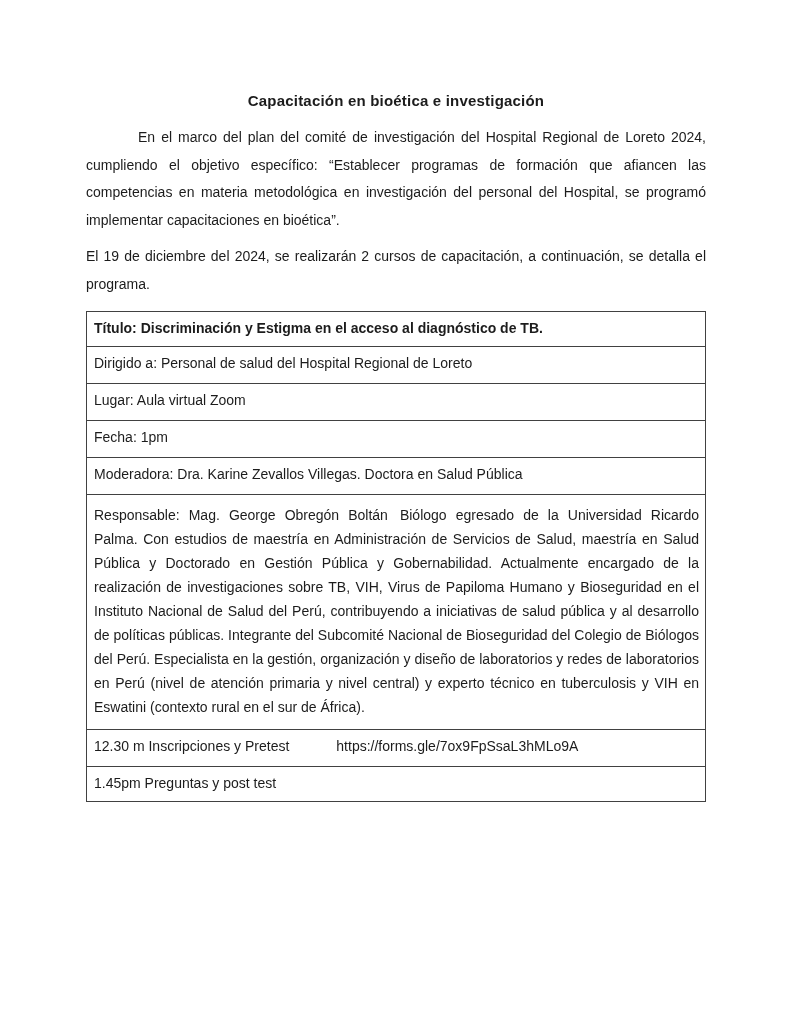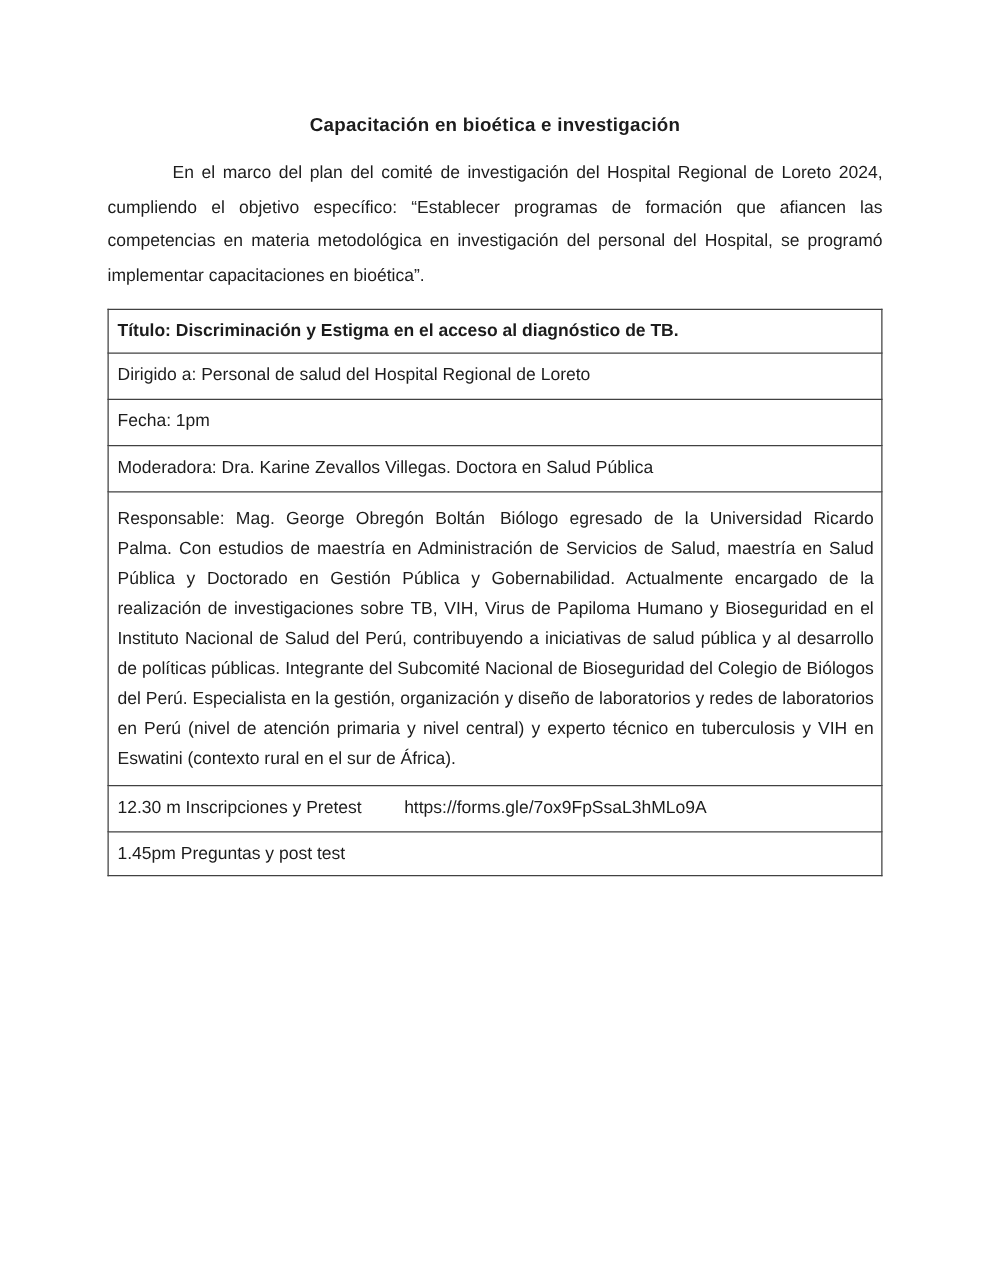--- a/index.html
+++ b/index.html
@@ -54,44 +54,48 @@
     height: 31px;
   }
   td.std { height: 37px; border-radius: 13px; }
   td.last { height: 29px; padding-bottom: 5px; }
   td.bio-cell {
     line-height: 24px;
     text-align: justify;
     padding-bottom: 13px;
   }
   .gap-md { margin-left: 18px; }
-  .gap-lg { margin-left: 34px; }
+  .gap-lg { margin-left: 47px; }
   .gap-sm { margin-left: 12px; }
 </style>
 </head>
 <body>
 
 <div class="page">
 
   <div class="doc-title">Capacitación en bioética e investigación</div>
 
   <p class="para para-intro">En el marco del plan del comité de investigación del Hospital Regional de Loreto 2024, cumpliendo el objetivo específico: “Establecer programas de formación que afiancen las competencias en materia metodológica en investigación del personal del Hospital, se programó implementar capacitaciones en bioética”.</p>
 
+  <p class="para para-schedule">El 19 de diciembre del 2024, se realizarán 2 cursos de capacitación, a continuación, se detalla el programa.</p>
 
   <table class="course">
     <tbody>
 
       <tr>
         <td class="title-cell">Título: Discriminación y Estigma en el acceso al diagnóstico de TB.</td>
       </tr>
 
       <tr>
         <td class="std">Dirigido a: Personal de salud del Hospital Regional de Loreto</td>
       </tr>
 
+      <tr>
+        <td class="std">Lugar: Aula virtual Zoom</td>
+      </tr>
 
       <tr>
         <td class="std">Fecha: 1pm</td>
       </tr>
 
 
       <tr>
         <td class="std">Moderadora: Dra. Karine Zevallos Villegas. Doctora en Salud Pública</td>
       </tr>
 

